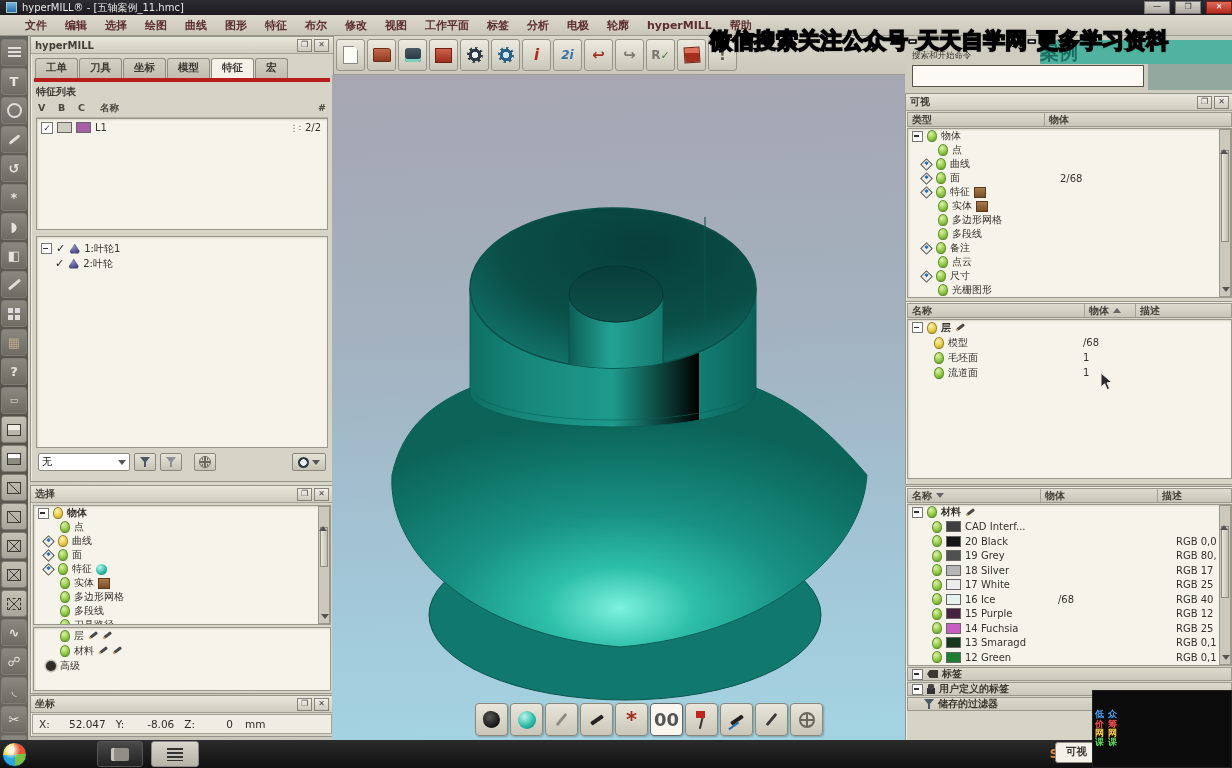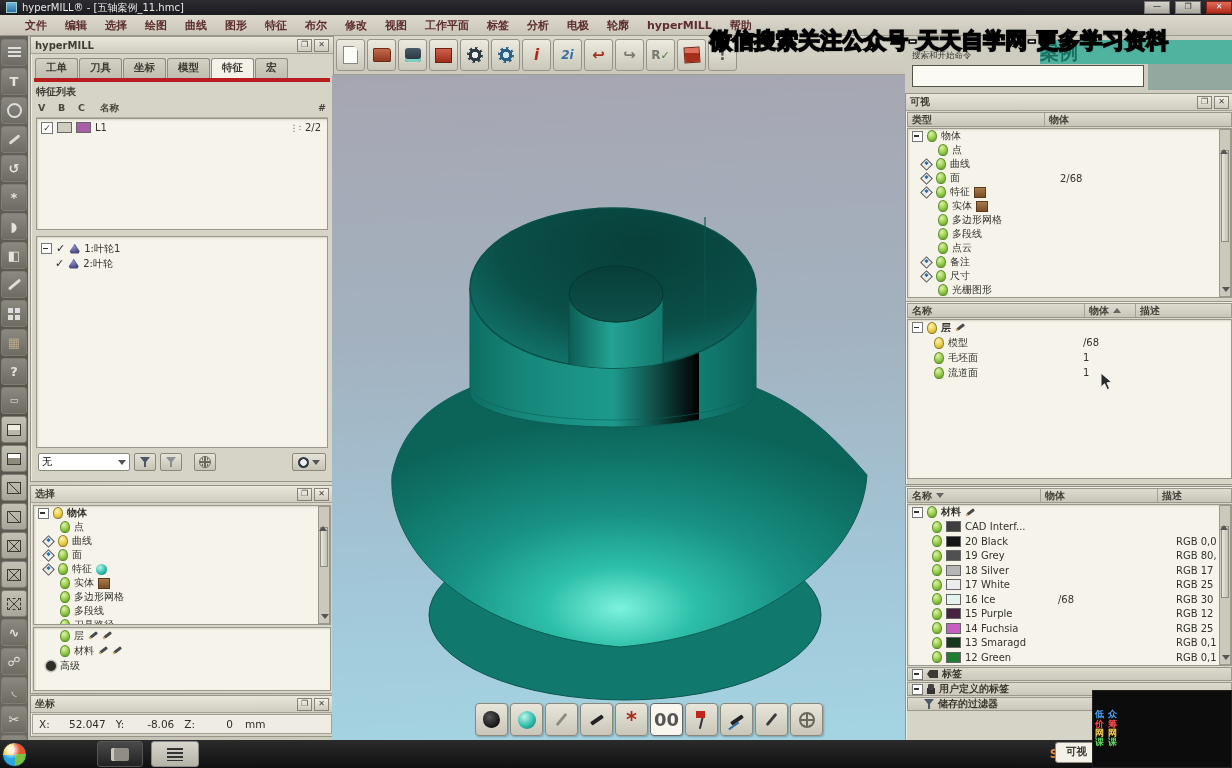--- a/index.html
+++ b/index.html
@@ -602,28 +602,28 @@
           <span class="bbox"></span>
         </div>
       <div class="trow" style="height:14px;padding-left:30px;">
           <span class="bulb"></span>
           <span>多边形网格</span>
         </div>
       <div class="trow" style="height:14px;padding-left:30px;">
           <span class="bulb"></span>
           <span>多段线</span>
         </div>
-      <div class="trow" style="height:14px;padding-left:30px;">
-          <span class="bulb"></span>
-          <span>点云</span>
-        </div>
       <div class="trow" style="height:14px;padding-left:14px;">
           <span class="dia"></span>
           <span class="bulb"></span>
           <span>备注</span>
+        </div>
+      <div class="trow" style="height:14px;padding-left:30px;">
+          <span class="bulb"></span>
+          <span>点云</span>
         </div>
       <div class="trow" style="height:14px;padding-left:14px;">
           <span class="dia"></span>
           <span class="bulb"></span>
           <span>尺寸</span>
         </div>
       <div class="trow" style="height:14px;padding-left:30px;">
           <span class="bulb"></span>
           <span>光栅图形</span>
         </div>
@@ -711,21 +711,21 @@
           <span class="bulb"></span>
           <span class="sw" style="background-color: rgb(236, 236, 236);"></span>
           <span>17 White</span>
           <span style="position:absolute;left:268px;">RGB 25</span>
         </div>
       <div class="trow" style="height:14.5px;padding-left:24px;position:relative;">
           <span class="bulb"></span>
           <span class="sw" style="background-color: rgb(230, 242, 238);"></span>
           <span>16 Ice</span>
           <span style="position:absolute;left:150px;">/68</span>
-          <span style="position:absolute;left:268px;">RGB 30</span>
+          <span style="position:absolute;left:268px;">RGB 40</span>
         </div>
       <div class="trow" style="height:14.5px;padding-left:24px;position:relative;align-items:center;">
           <span class="bulb"></span>
           <span class="sw" style="background-color: rgb(70, 36, 63);"></span>
           <span>15 Purple</span>
           <span style="position:absolute;left:268px;">RGB 12</span>
         </div>
       <div class="trow" style="height:14.5px;padding-left:24px;position:relative;">
           <span class="bulb"></span>
           <span class="sw" style="background-color: rgb(199, 95, 194);"></span>

